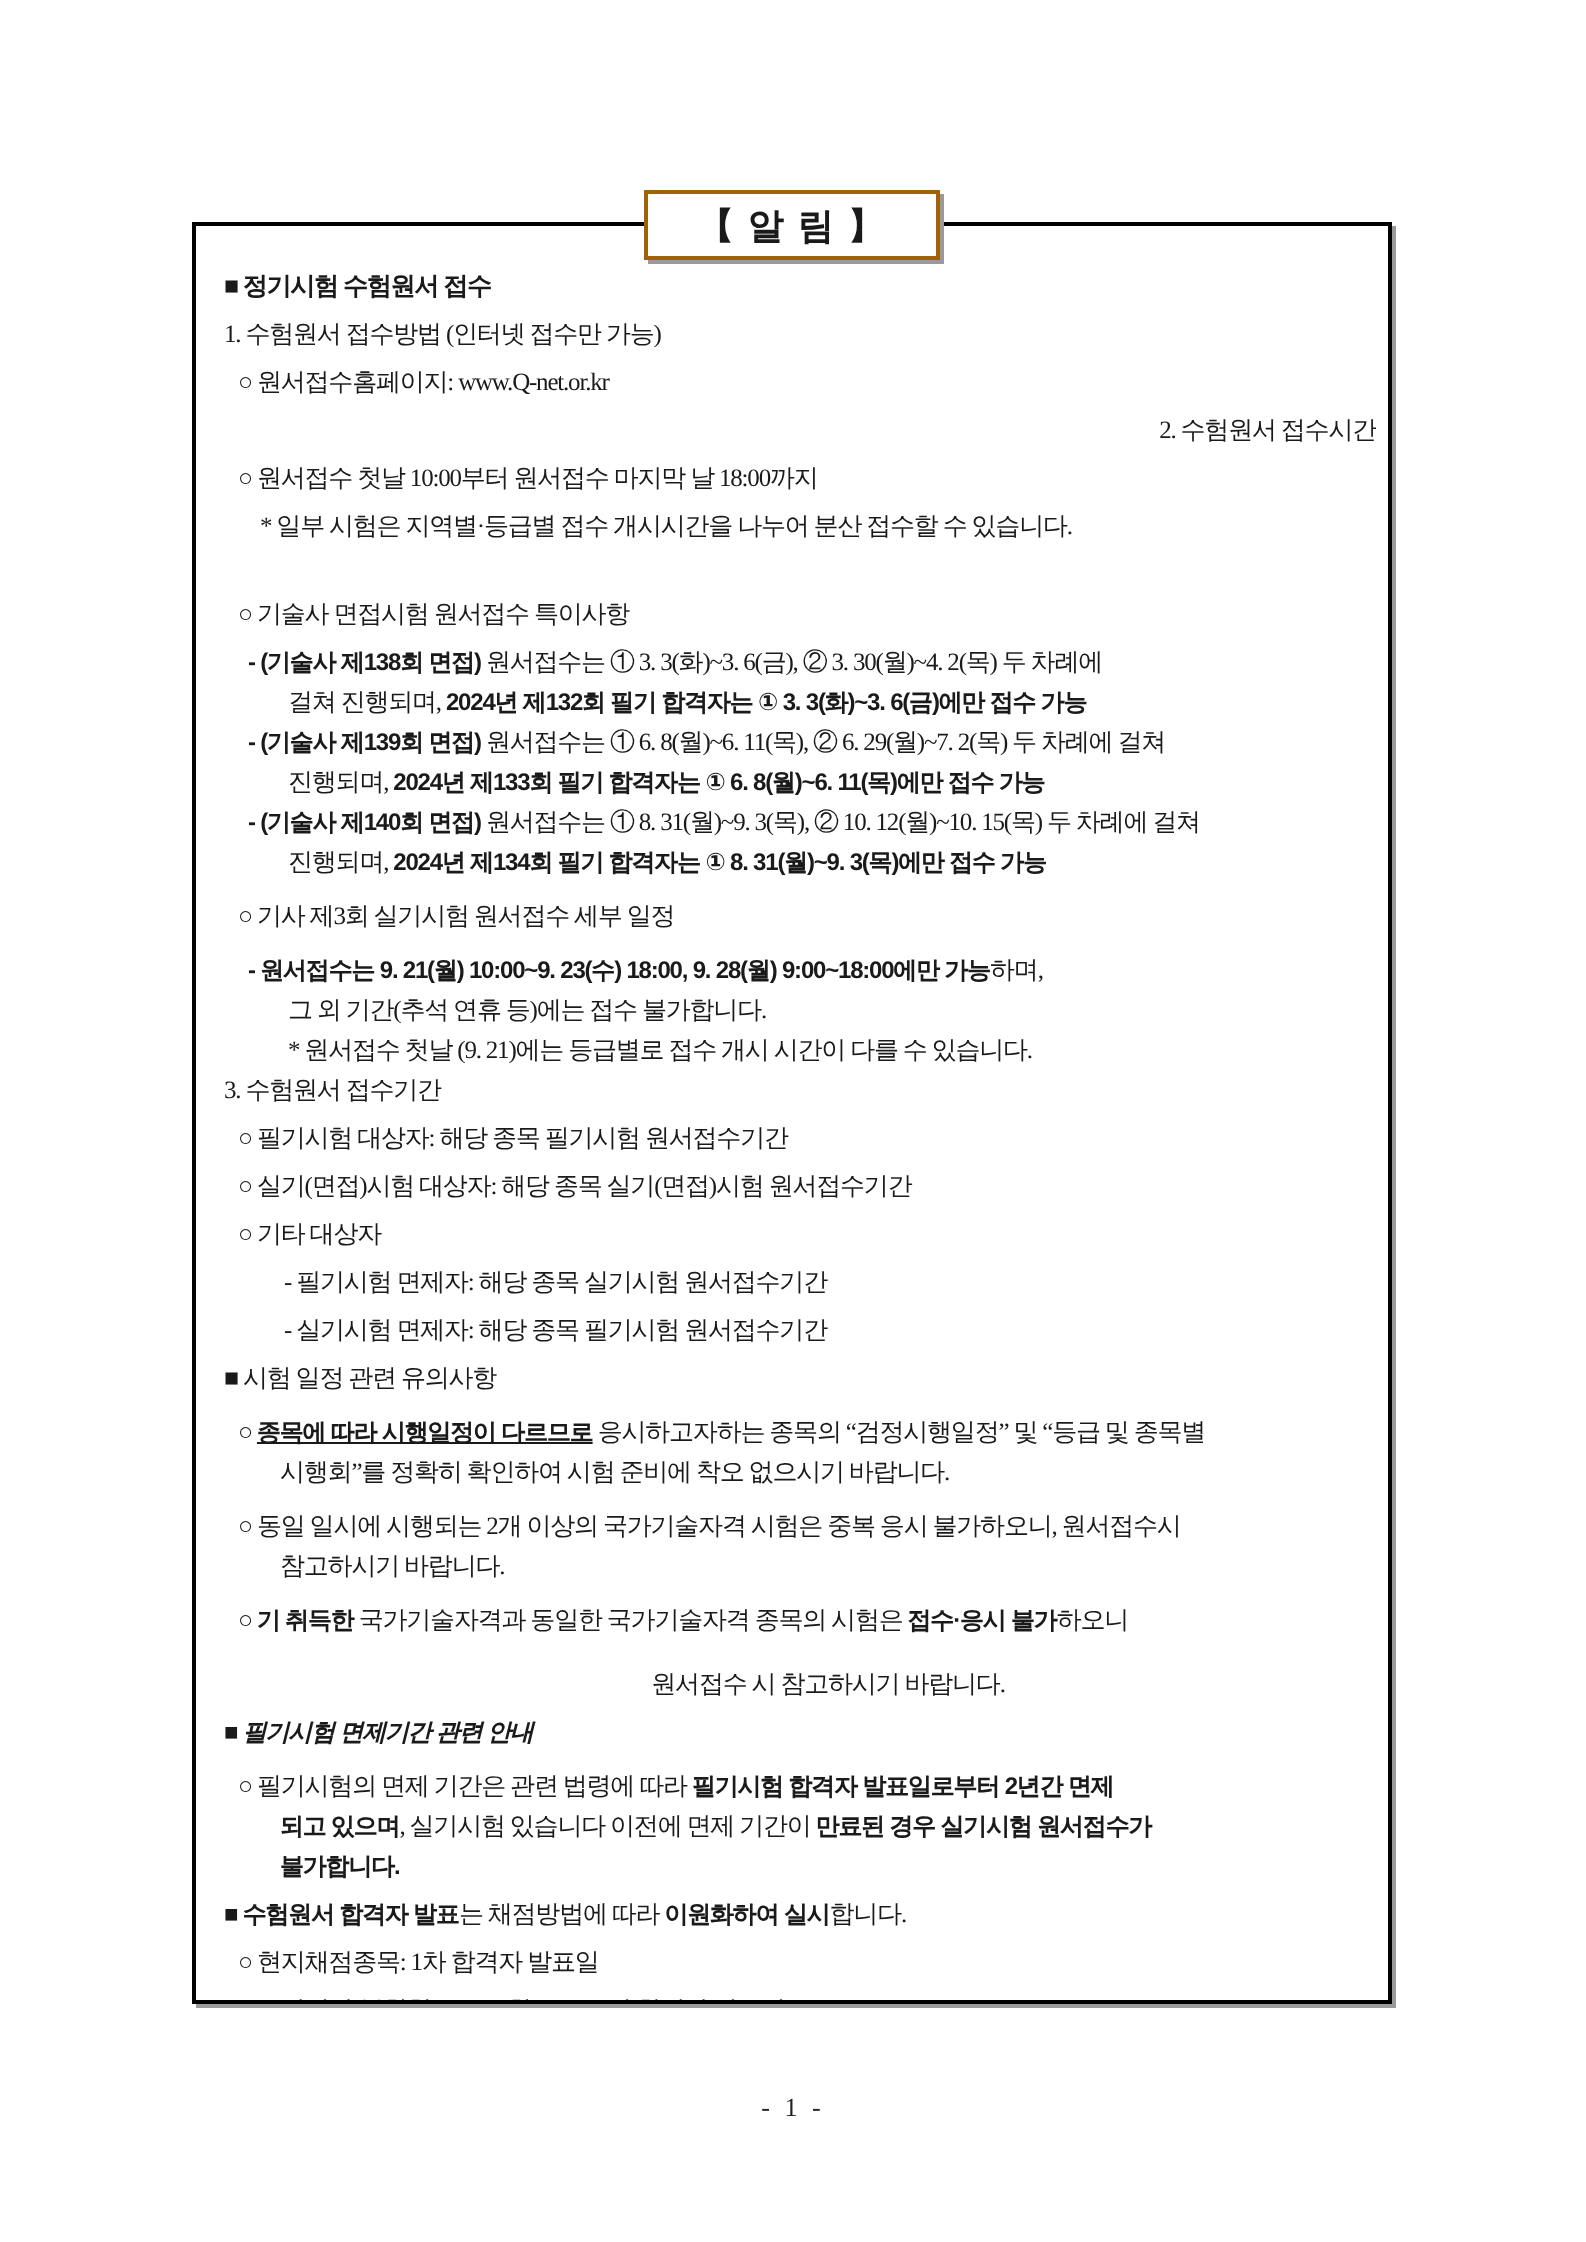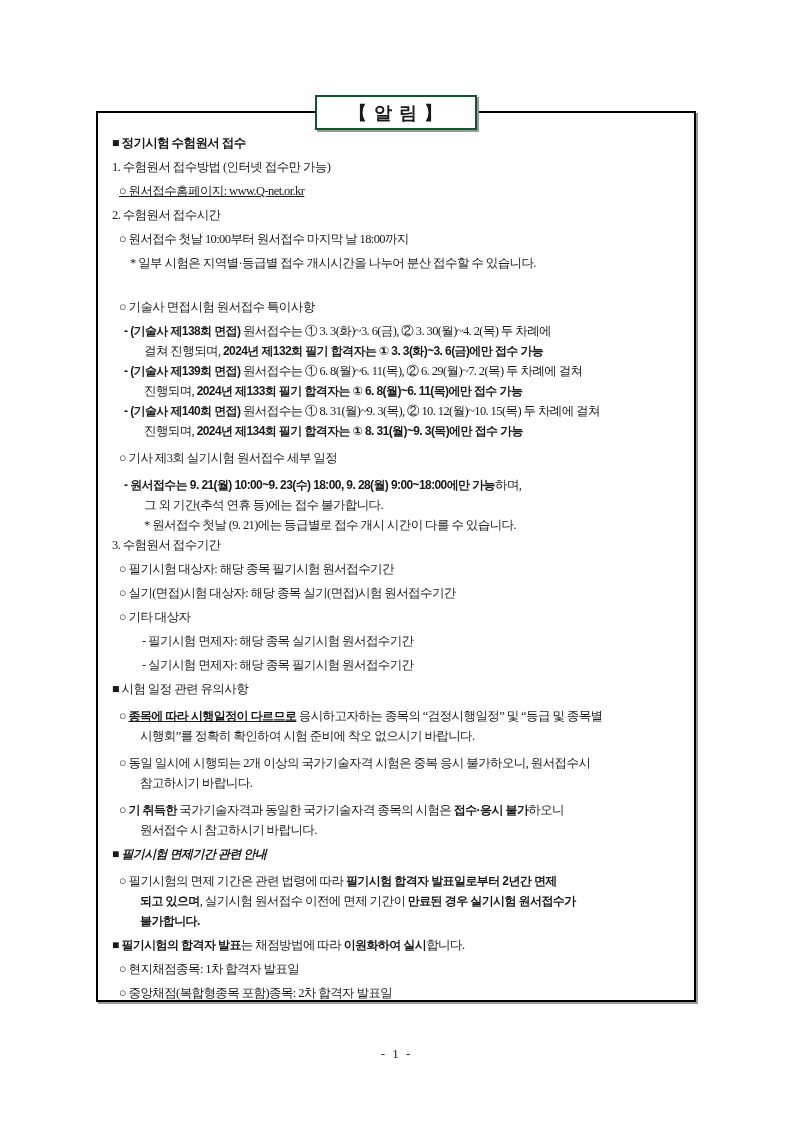--- a/index.html
+++ b/index.html
@@ -16,22 +16,22 @@
     left: 96px; top: 111px;
     width: 600px; height: 891px;
     border: 2px solid #000;
     background: #fff;
     box-shadow: 2px 2px 0 #9a9a9a;
   }
   .title-box {
     position: absolute;
     left: 50%; top: -18px;
     transform: translateX(-50%);
-    width: 162px; height: 35px;
-    border: 2px solid #14532d;
+    width: 148px; height: 35px;
+    border: 2px solid #a16207;
     background: #fff;
     box-shadow: 2px 2px 0 #9a9a9a;
     display: flex; align-items: center; justify-content: center;
     z-index: 2;
   }
   .title-box span {
     font-family: "Liberation Sans", "DejaVu Sans", sans-serif;
     font-weight: 700;
     font-size: 18px;
     letter-spacing: 1px;
@@ -70,22 +70,22 @@
 </head>
 <body>
 
 <div class="doc-border">
   <div class="title-box">
     <span>【 알   림 】</span>
   </div>
   <div class="content" id="content">
       <div class="line" style="padding-left: 7px; margin-top: 0px; font-weight: bold;"><span>■ 정기시험 수험원서 접수</span></div>
       <div class="line" style="padding-left: 7px; margin-top: 4px;"><span>1. 수험원서 접수방법 (인터넷 접수만 가능)</span></div>
-      <div class="line" style="padding-left: 14px; margin-top: 4px; text-decoration: underline;"><span>○ 원서접수홈페이지: www.Q-net.or.kr</span></div>
-      <div class="line" style="padding-left: 7px; margin-top: 4px;"><span>2. 수험원서 접수시간</span></div>
+      <div class="line" style="padding-left: 14px; margin-top: 4px;"><span>○ 원서접수홈페이지: www.Q-net.or.kr</span></div>
+      <div class="line" style="padding-left: 7px; margin-top: 4px; text-align: right;"><span>2. 수험원서 접수시간</span></div>
       <div class="line" style="padding-left: 14px; margin-top: 4px;"><span>○ 원서접수 첫날 10:00부터 원서접수 마지막 날 18:00까지</span></div>
       <div class="line" style="padding-left: 25px; margin-top: 4px;"><span>* 일부 시험은 지역별·등급별 접수 개시시간을 나누어 분산 접수할 수 있습니다.</span></div>
       <div class="line" style="padding-left: 14px; margin-top: 24px;"><span>○ 기술사 면접시험 원서접수 특이사항</span></div>
       <div class="line" style="padding-left: 19px; margin-top: 4px;"><span class="b">- (기술사 제138회 면접)</span><span> 원서접수는 ① 3. 3(화)~3. 6(금), ② 3. 30(월)~4. 2(목) 두 차례에</span></div>
       <div class="line" style="padding-left: 39px; margin-top: 0px;"><span>걸쳐 진행되며, </span><span class="b">2024년 제132회 필기 합격자는 ① 3. 3(화)~3. 6(금)에만 접수 가능</span></div>
       <div class="line" style="padding-left: 19px; margin-top: 0px;"><span class="b">- (기술사 제139회 면접)</span><span> 원서접수는 ① 6. 8(월)~6. 11(목), ② 6. 29(월)~7. 2(목) 두 차례에 걸쳐</span></div>
       <div class="line" style="padding-left: 39px; margin-top: 0px;"><span>진행되며, </span><span class="b">2024년 제133회 필기 합격자는 ① 6. 8(월)~6. 11(목)에만 접수 가능</span></div>
       <div class="line" style="padding-left: 19px; margin-top: 0px;"><span class="b">- (기술사 제140회 면접)</span><span> 원서접수는 ① 8. 31(월)~9. 3(목), ② 10. 12(월)~10. 15(목) 두 차례에 걸쳐</span></div>
       <div class="line" style="padding-left: 39px; margin-top: 0px;"><span>진행되며, </span><span class="b">2024년 제134회 필기 합격자는 ① 8. 31(월)~9. 3(목)에만 접수 가능</span></div>
       <div class="line" style="padding-left: 14px; margin-top: 7px;"><span>○ 기사 제3회 실기시험 원서접수 세부 일정</span></div>
@@ -97,24 +97,24 @@
       <div class="line" style="padding-left: 14px; margin-top: 4px;"><span>○ 실기(면접)시험 대상자: 해당 종목 실기(면접)시험 원서접수기간</span></div>
       <div class="line" style="padding-left: 14px; margin-top: 4px;"><span>○ 기타 대상자</span></div>
       <div class="line" style="padding-left: 37px; margin-top: 4px;"><span>- 필기시험 면제자: 해당 종목 실기시험 원서접수기간</span></div>
       <div class="line" style="padding-left: 37px; margin-top: 4px;"><span>- 실기시험 면제자: 해당 종목 필기시험 원서접수기간</span></div>
       <div class="line" style="padding-left: 7px; margin-top: 4px;"><span>■ 시험 일정 관련 유의사항</span></div>
       <div class="line" style="padding-left: 14px; margin-top: 7px;"><span>○ </span><span class="b u">종목에 따라 시행일정이 다르므로</span><span> 응시하고자하는 종목의 “검정시행일정” 및 “등급 및 종목별</span></div>
       <div class="line" style="padding-left: 35px; margin-top: 0px;"><span>시행회”를 정확히 확인하여 시험 준비에 착오 없으시기 바랍니다.</span></div>
       <div class="line" style="padding-left: 14px; margin-top: 7px;"><span>○ 동일 일시에 시행되는 2개 이상의 국가기술자격 시험은 중복 응시 불가하오니, 원서접수시</span></div>
       <div class="line" style="padding-left: 35px; margin-top: 0px;"><span>참고하시기 바랍니다.</span></div>
       <div class="line" style="padding-left: 14px; margin-top: 7px;"><span>○ </span><span class="b">기 취득한</span><span> 국가기술자격과 동일한 국가기술자격 종목의 시험은 </span><span class="b">접수·응시 불가</span><span>하오니</span></div>
-      <div class="line" style="padding-left: 35px; margin-top: 0px;"><span>원서접수 시 참고하시기 바랍니다.</span></div>
+      <div class="line" style="padding-left: 35px; margin-top: 12px; text-align: center;"><span>원서접수 시 참고하시기 바랍니다.</span></div>
       <div class="line" style="padding-left: 7px; margin-top: 4px; font-style: italic;"><span class="b">■ 필기시험 면제기간 관련 안내</span></div>
       <div class="line" style="padding-left: 14px; margin-top: 7px;"><span>○ 필기시험의 면제 기간은 관련 법령에 따라 </span><span class="b">필기시험 합격자 발표일로부터 2년간 면제</span></div>
-      <div class="line" style="padding-left: 35px; margin-top: 0px;"><span class="b">되고 있으며</span><span>, 실기시험 원서접수 이전에 면제 기간이 </span><span class="b">만료된 경우 실기시험 원서접수가</span></div>
+      <div class="line" style="padding-left: 35px; margin-top: 0px;"><span class="b">되고 있으며</span><span>, 실기시험 있습니다 이전에 면제 기간이 </span><span class="b">만료된 경우 실기시험 원서접수가</span></div>
       <div class="line" style="padding-left: 35px; margin-top: 0px;"><span class="b">불가합니다.</span></div>
-      <div class="line" style="padding-left: 7px; margin-top: 4px;"><span class="b">■ 필기시험의 합격자 발표</span><span>는 채점방법에 따라 </span><span class="b">이원화하여 실시</span><span>합니다.</span></div>
+      <div class="line" style="padding-left: 7px; margin-top: 4px;"><span class="b">■ 수험원서 합격자 발표</span><span>는 채점방법에 따라 </span><span class="b">이원화하여 실시</span><span>합니다.</span></div>
       <div class="line" style="padding-left: 14px; margin-top: 4px;"><span>○ 현지채점종목: 1차 합격자 발표일</span></div>
       <div class="line" style="padding-left: 14px; margin-top: 4px;"><span>○ 중앙채점(복합형종목 포함)종목: 2차 합격자 발표일</span></div>
     </div>
 </div>
 
 <div class="footer">- 1 -</div>
 
 </body></html>

